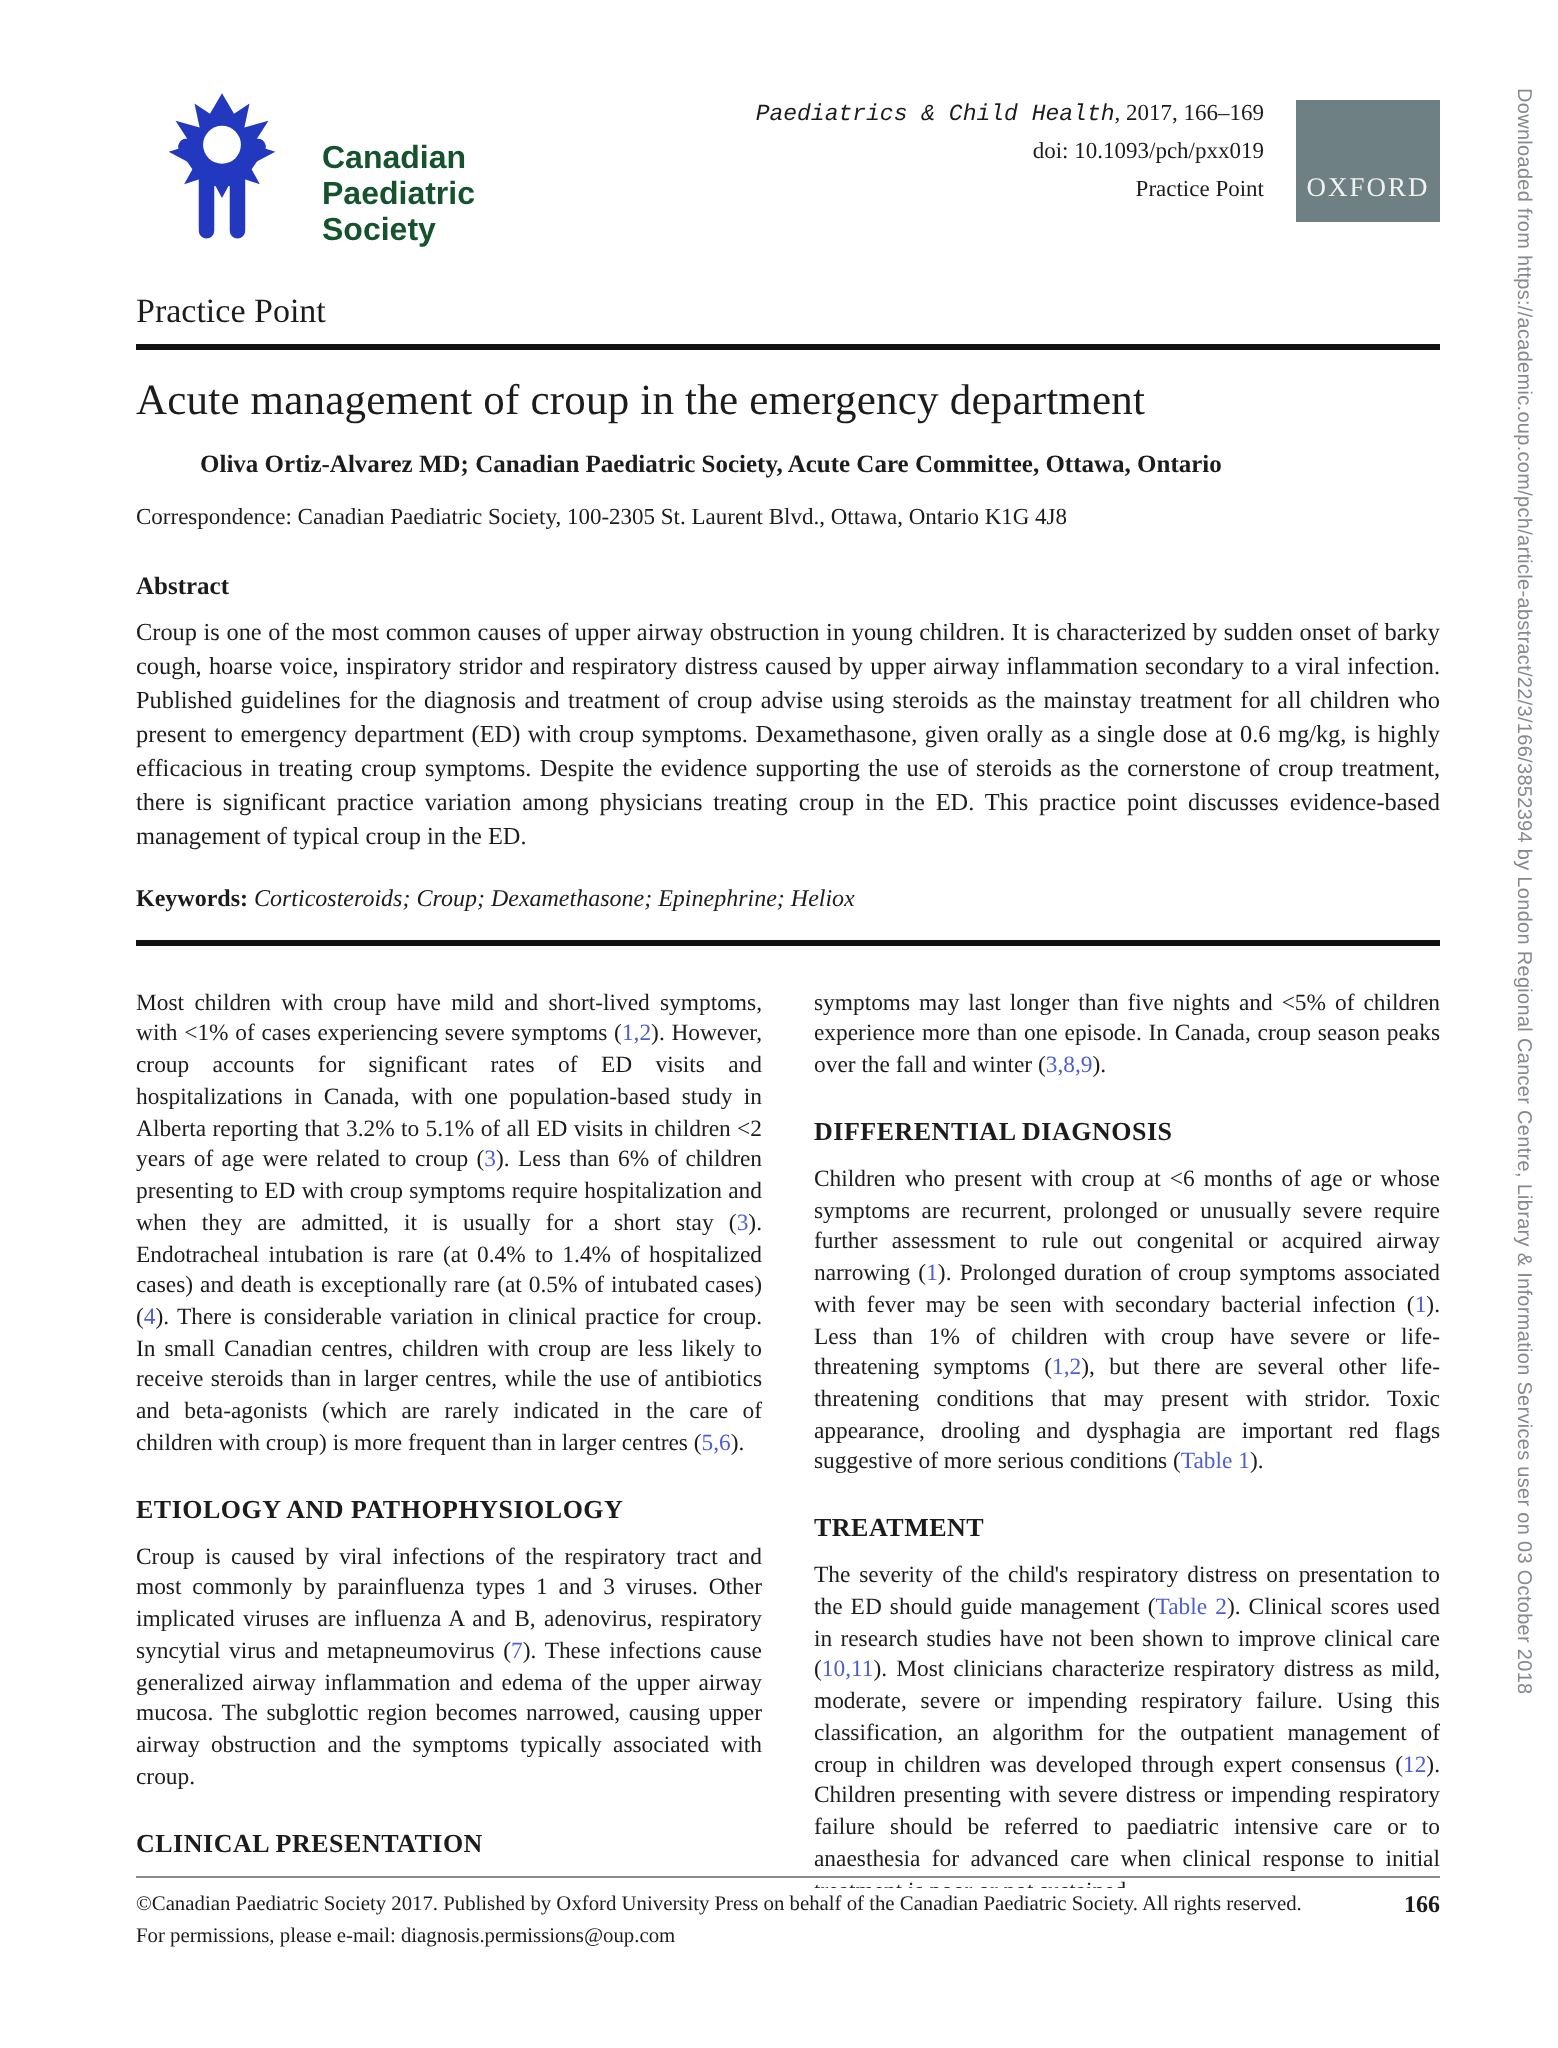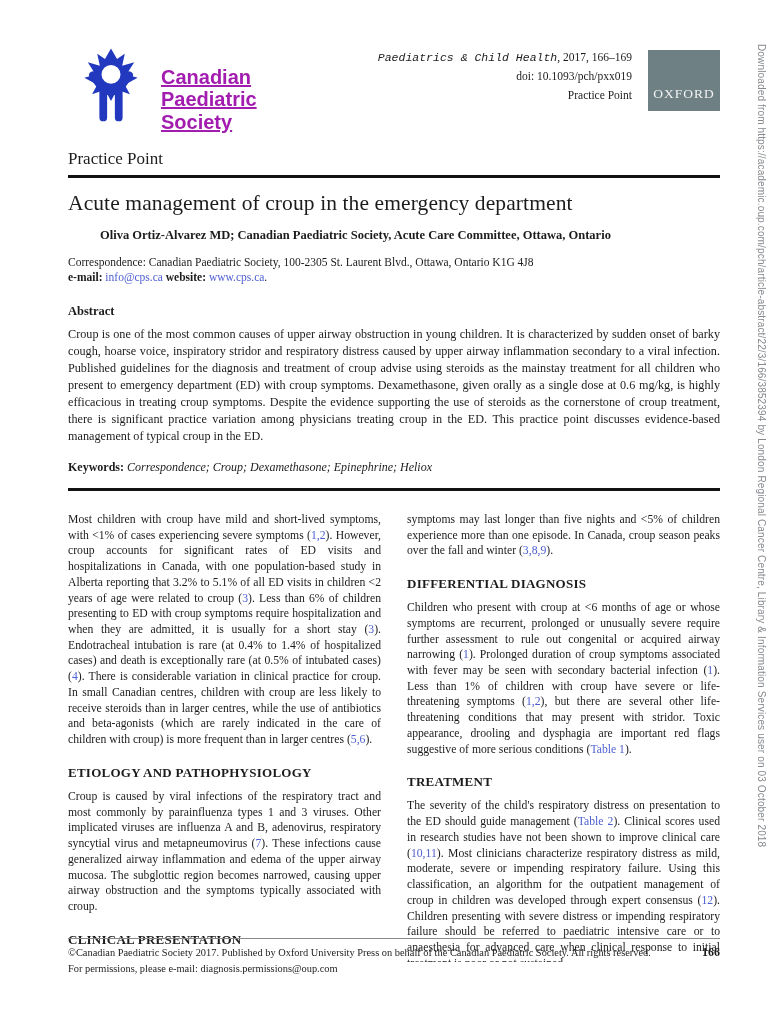--- a/index.html
+++ b/index.html
@@ -10,21 +10,21 @@
   }
   html,body{margin:0;padding:0;background:#ffffff;}
   .page{position:relative;width:779px;height:1024px;overflow:hidden;
         font-family:"Liberation Serif",serif;color:var(--ink);background:#fff;}
   .content{position:absolute;left:68px;top:0;width:652px;}
 
   
   .hdr{display:flex;align-items:flex-start;margin-top:44px;}
   .logo{display:flex;align-items:center;gap:7px;}
   .logo-text{font-family:"Liberation Sans",sans-serif;font-weight:bold;
-             font-size:20px;line-height:1.12;color:#a21caf;padding-top:22px;text-decoration:underline;}
+             font-size:16px;line-height:1.12;color:#14532d;padding-top:22px;}
   .pub-info{margin-left:auto;text-align:right;font-size:11.5px;line-height:1.6;
             padding-top:4px;margin-right:16px;}
   .it{font-style:italic;font-family:Liberation Mono, monospace;}
   .oxford{width:72px;height:61px;background:var(--oxford);color:#f2f2f2;
           display:flex;align-items:flex-end;justify-content:center;
           font-size:13.5px;letter-spacing:1px;padding-bottom:9px;
           box-sizing:border-box;margin-top:6px;flex:0 0 auto;}
 
   .section-label{font-size:17px;margin-top:16px;}
   .rule-thick{height:3px;background:#121212;margin-top:6px;}
@@ -92,32 +92,26 @@
 
       <div class="oxford">OXFORD</div>
     </div>
 
     <div class="section-label">Practice Point</div>
     <div class="rule-thick"></div>
 
     <h1>Acute management of croup in the emergency department</h1>
     <div class="authors">Oliva Ortiz-Alvarez MD; Canadian Paediatric Society, Acute Care Committee, Ottawa, Ontario</div>
     <div class="corr">Correspondence: Canadian Paediatric Society, 100-2305 St. Laurent Blvd., Ottawa, Ontario K1G 4J8</div>
-    <div class="emailline">
-      <span class="lbl">e-mail:</span>
-      <a class="link">info@cps.ca</a>
-      <span class="lbl">website:</span>
-      <a class="link">www.cps.ca</a><span>.</span>
-    </div>
 
     <div class="abs-head">Abstract</div>
     <p class="abstract">Croup is one of the most common causes of upper airway obstruction in young children. It is characterized by sudden onset of barky cough, hoarse voice, inspiratory stridor and respiratory distress caused by upper airway inflammation secondary to a viral infection. Published guidelines for the diagnosis and treatment of croup advise using steroids as the mainstay treatment for all children who present to emergency department (ED) with croup symptoms. Dexamethasone, given orally as a single dose at 0.6 mg/kg, is highly efficacious in treating croup symptoms. Despite the evidence supporting the use of steroids as the cornerstone of croup treatment, there is significant practice variation among physicians treating croup in the ED. This practice point discusses evidence-based management of typical croup in the ED.</p>
     <div class="keywords">
       <span class="kw-label">Keywords:</span>
-      <span class="kw-text">Correspondence; Croup; Dexamethasone; Epinephrine; Heliox</span>
+      <span class="kw-text">Corticosteroids; Croup; Dexamethasone; Epinephrine; Heliox</span>
     </div>
     <div class="rule-thick rule2"></div>
 
     <div class="columns">
       <div class="col" id="col-left">
           <p class="para"><span>Most children with croup have mild and short-lived symptoms, with &lt;1% of cases experiencing severe symptoms (</span><span class="ref">1,2</span><span>). However, croup accounts for significant rates of ED visits and hospitalizations in Canada, with one population-based study in Alberta reporting that 3.2% to 5.1% of all ED visits in children &lt;2 years of age were related to croup (</span><span class="ref">3</span><span>). Less than 6% of children presenting to ED with croup symptoms require hospitalization and when they are admitted, it is usually for a short stay (</span><span class="ref">3</span><span>). Endotracheal intubation is rare (at 0.4% to 1.4% of hospitalized cases) and death is exceptionally rare (at 0.5% of intubated cases) (</span><span class="ref">4</span><span>). There is considerable variation in clinical practice for croup. In small Canadian centres, children with croup are less likely to receive steroids than in larger centres, while the use of antibiotics and beta-agonists (which are rarely indicated in the care of children with croup) is more frequent than in larger centres (</span><span class="ref">5,6</span><span>).</span></p>
           <div class="h2">ETIOLOGY AND PATHOPHYSIOLOGY</div>
           <p class="para"><span>Croup is caused by viral infections of the respiratory tract and most commonly by parainfluenza types 1 and 3 viruses. Other implicated viruses are influenza A and B, adenovirus, respiratory syncytial virus and metapneumovirus (</span><span class="ref">7</span><span>). These infections cause generalized airway inflammation and edema of the upper airway mucosa. The subglottic region becomes narrowed, causing upper airway obstruction and the symptoms typically associated with croup.</span></p>
           <div class="h2">CLINICAL PRESENTATION</div>
         </div>

